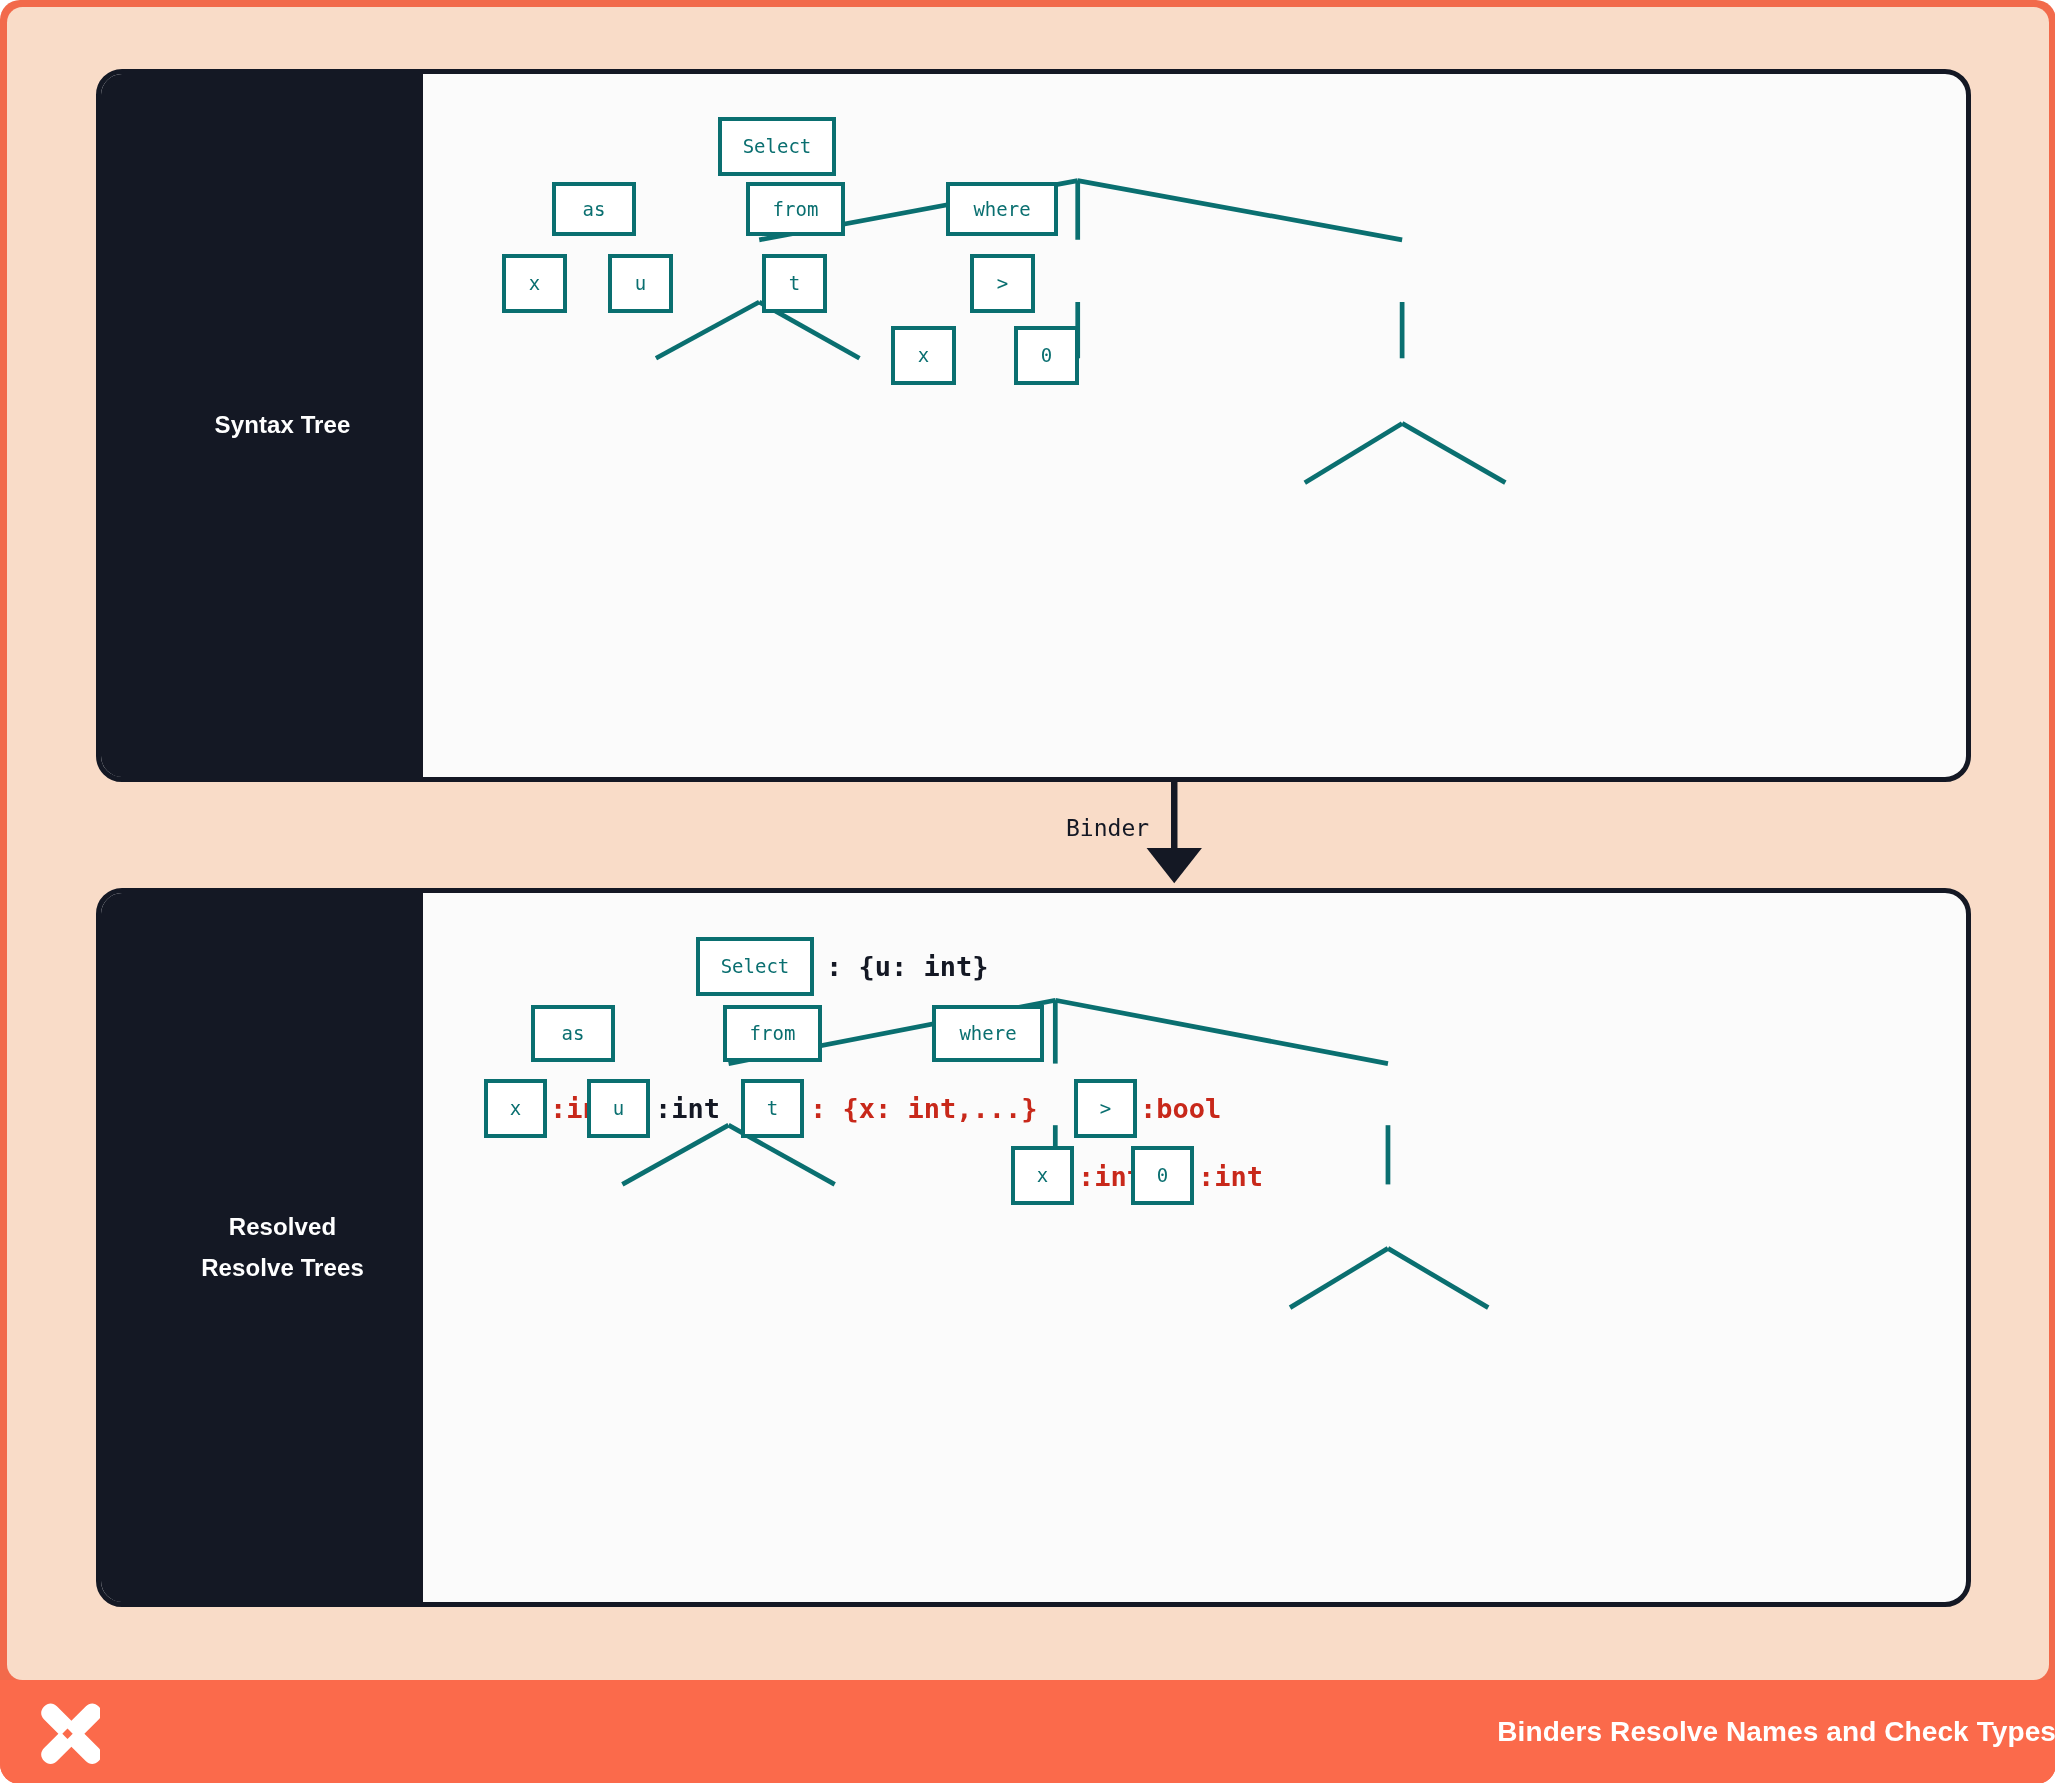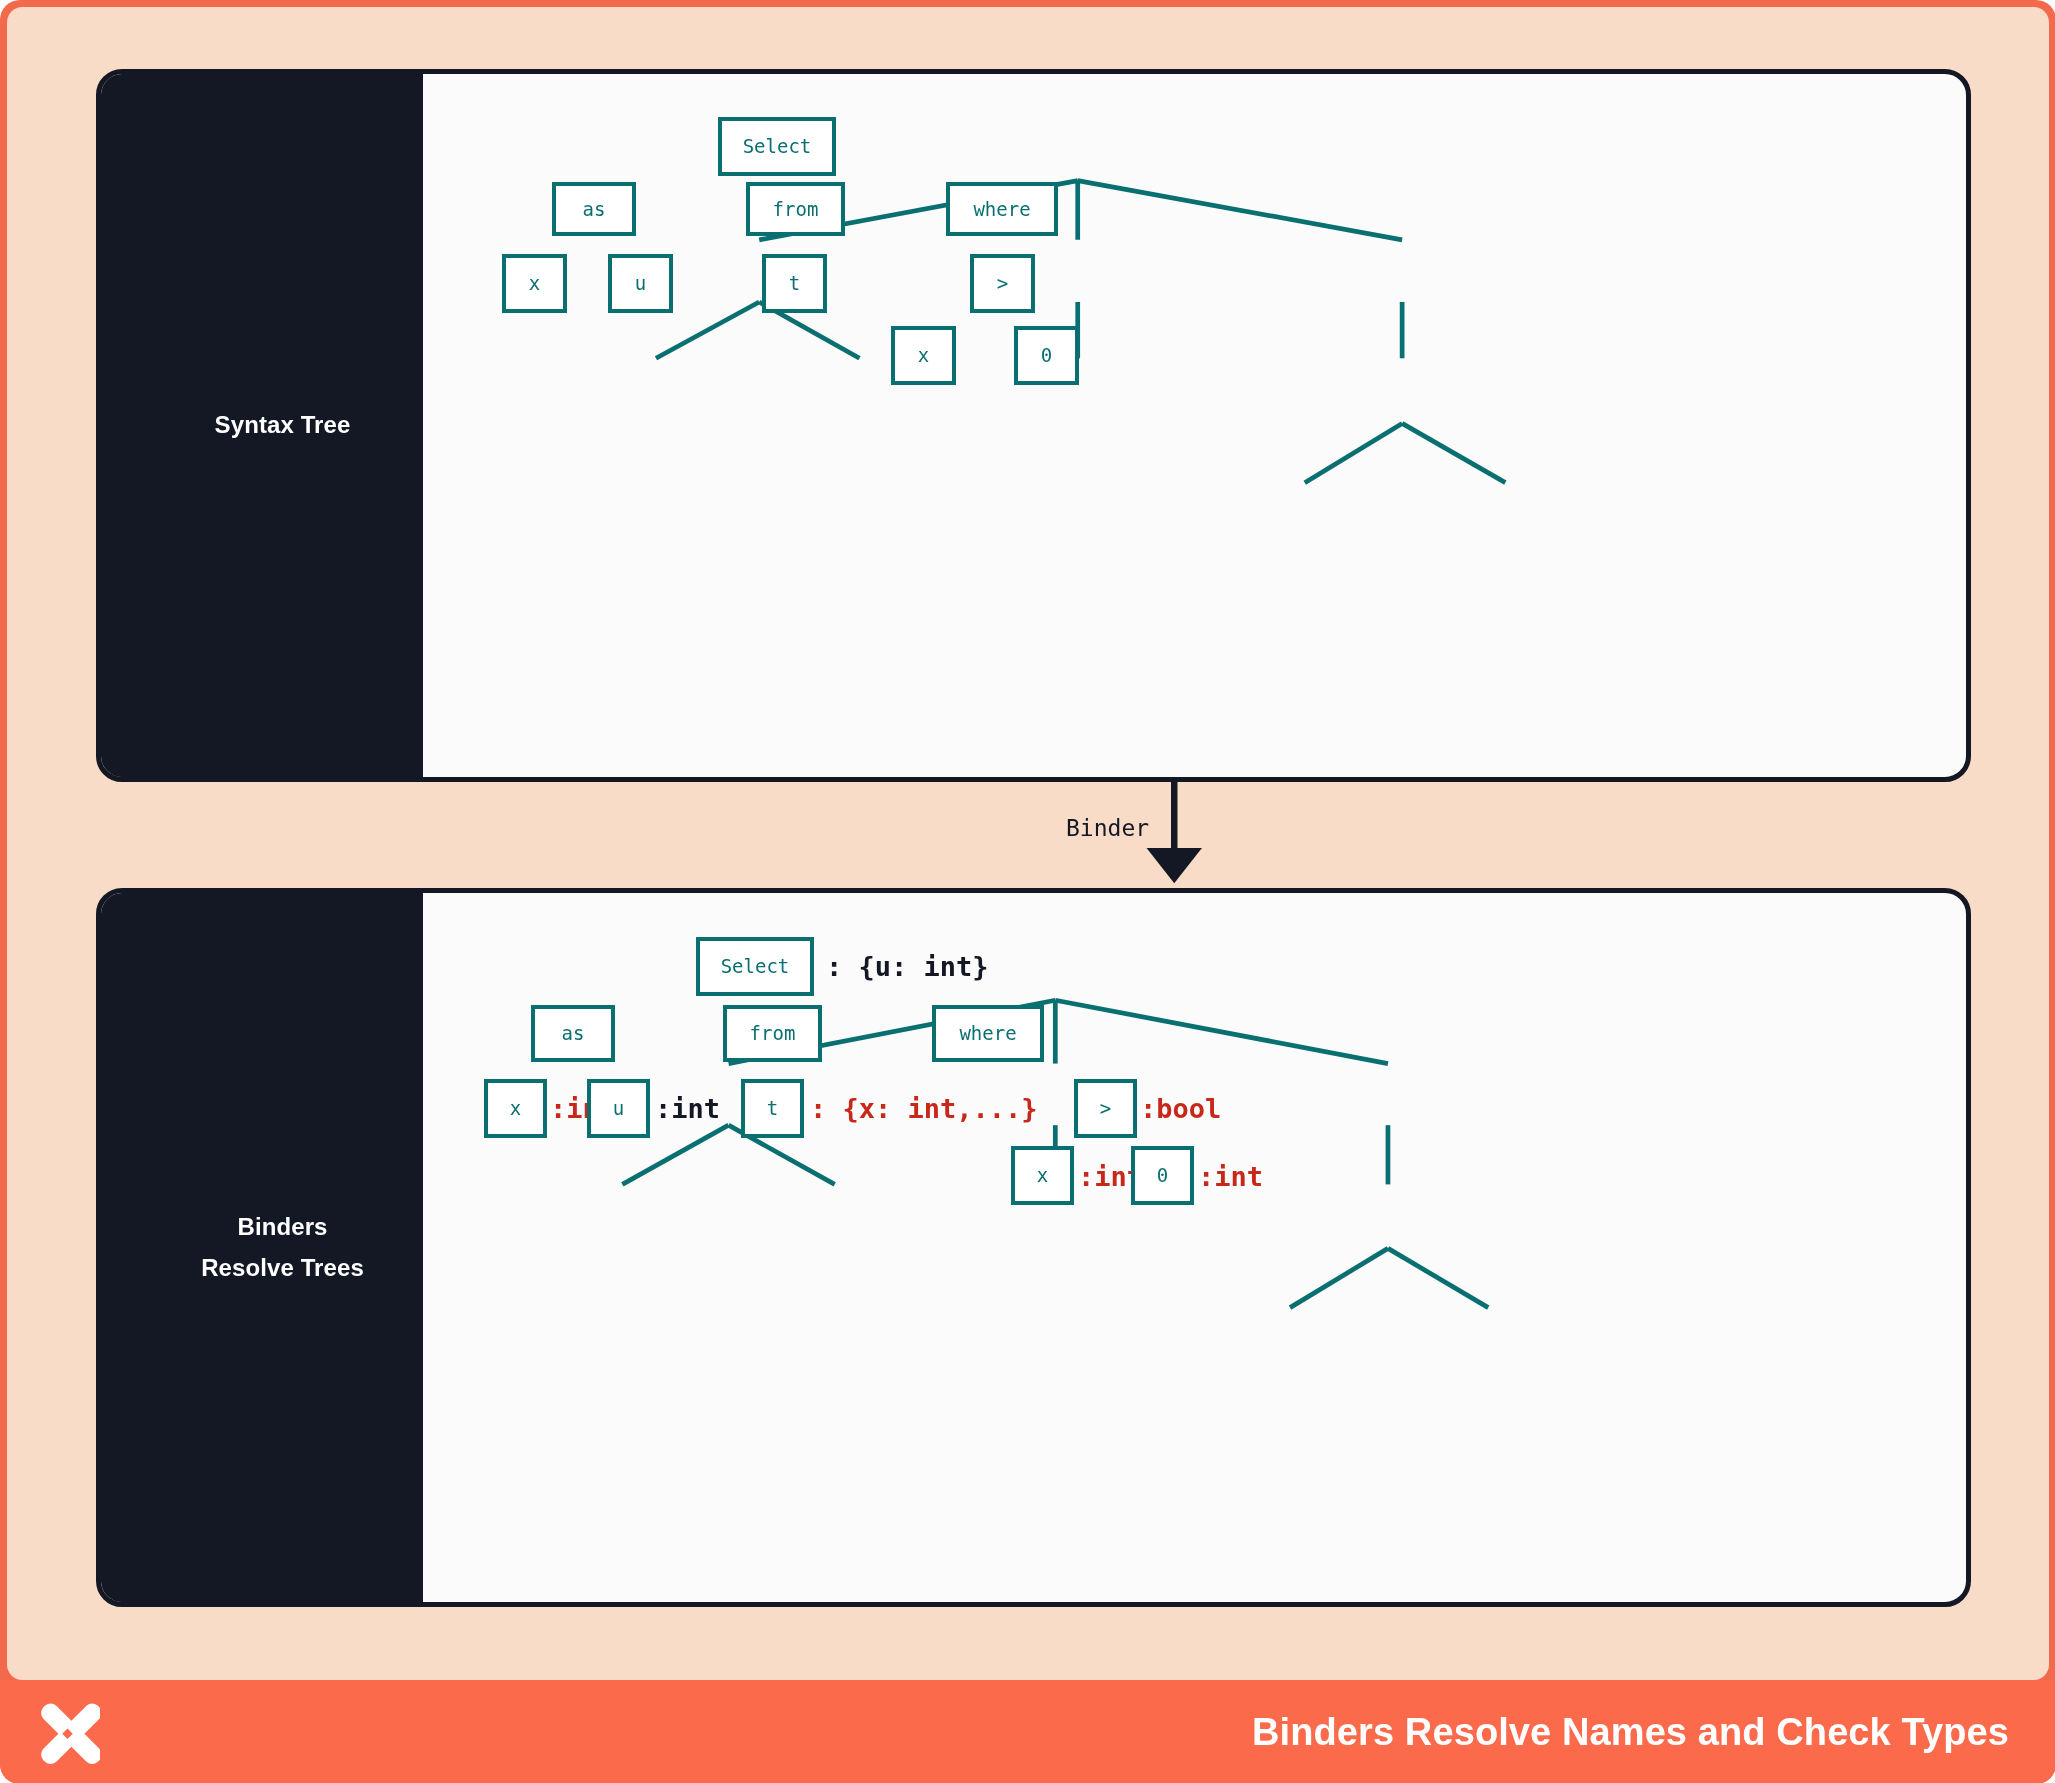--- a/index.html
+++ b/index.html
@@ -140,23 +140,22 @@
     display: flex;
     align-items: center;
     justify-content: space-between;
   }
   #footer-logo {
     margin-left: 35px;
     width: 65px;
     height: 65px;
   }
   #footer-title {
-    margin-right: 47px;
     color: #ffffff;
-    font-size: 38px;
+    font-size: 28px;
     font-weight: bold;
     letter-spacing: 0.1px;
     white-space: nowrap;
   }
 </style>
 </head>
 <body>
 
 <div id="frame">
   <div id="canvas">
@@ -224,21 +223,21 @@
       <svg width="1875" height="106" viewBox="0 0 3170 180">
         <line x1="1824" y1="0" x2="1824" y2="120" stroke="#141824" stroke-width="11"></line>
         <polygon points="1824,172 1777,112 1871,112" fill="#141824"></polygon>
       </svg>
       <div id="binder-label">Binder</div>
     </div>
 
     <div class="panel" id="panel-resolved">
       <div class="panel-label">
         <div>
-          <span>Binders</span>
+          <span>Resolved</span>
           <span>Resolve Trees</span>
         </div>
       </div>
       <div class="panel-body">
         <svg class="tree-svg" viewBox="0 0 2616 1197" preserveAspectRatio="none">
           <g stroke="#0a6f70" stroke-width="8" fill="none">
 
             <line x1="1072" y1="181" x2="518" y2="288"></line>
             <line x1="1072" y1="181" x2="1072" y2="288"></line>
             <line x1="1072" y1="181" x2="1636" y2="288"></line>

